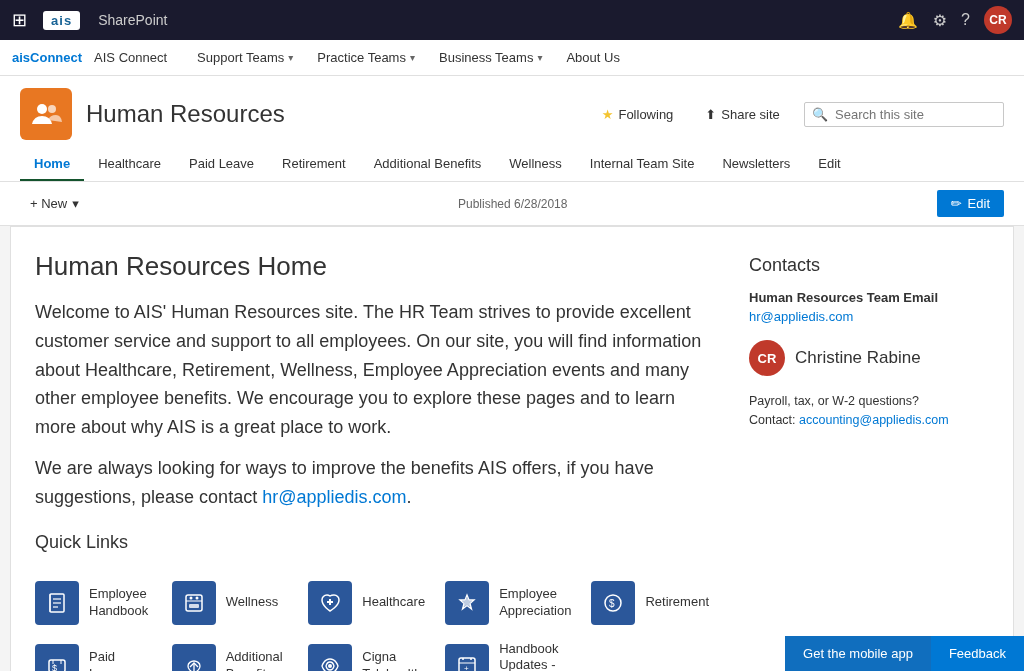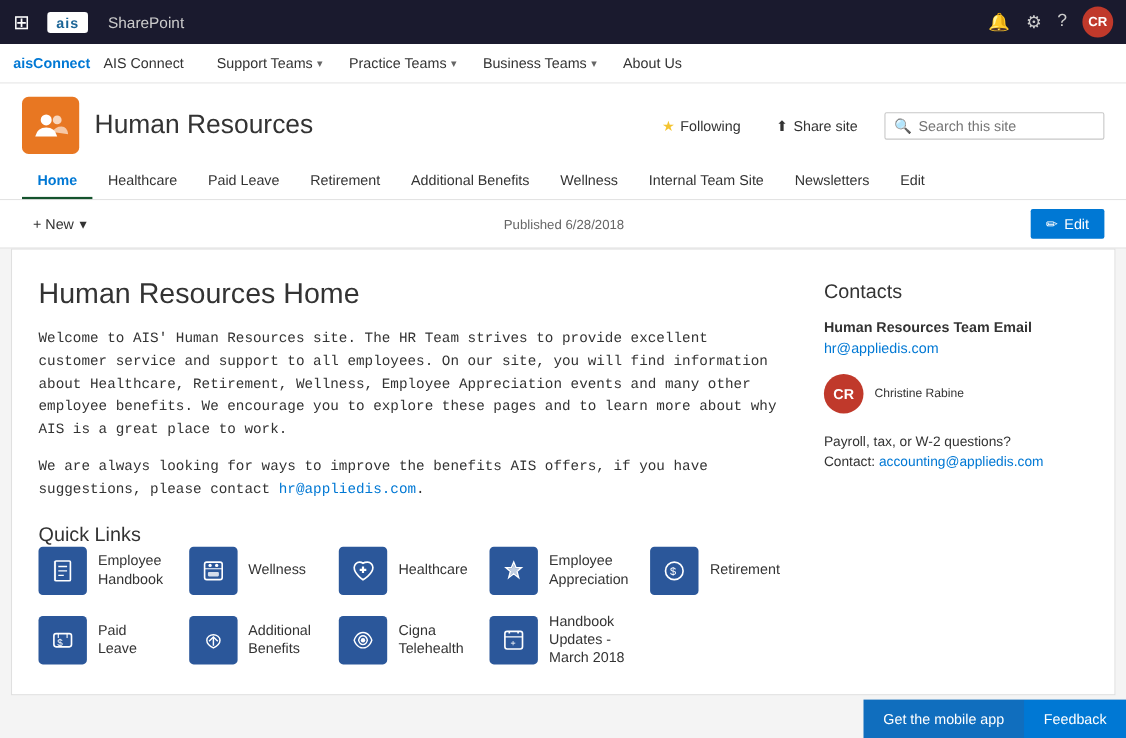--- a/index.html
+++ b/index.html
@@ -264,36 +264,35 @@
       flex-shrink: 0;
     }
 
     .page-title {
       font-size: 26px;
       font-weight: 300;
       color: #333;
       margin-bottom: 16px;
     }
     .page-desc {
-      font-size: 13px;
+      font-size: 18px;
       line-height: 1.6;
       color: #333;
       margin-bottom: 12px;
-      font-family: Liberation Mono, monospace;
     }
     .page-desc a {
       color: #0078d4;
       text-decoration: none;
     }
 
     .quick-links-title {
       font-size: 18px;
       font-weight: 300;
       color: #333;
-      margin-bottom: 0;
+      margin-bottom: 28px;
       margin-top: 20px;
     }
 
     .quick-links-grid {
       display: grid;
       grid-template-columns: repeat(5, 1fr);
       gap: 16px 20px;
     }
 
     .quick-link-item {
@@ -357,21 +356,21 @@
       border-radius: 50%;
       display: flex;
       align-items: center;
       justify-content: center;
       color: #fff;
       font-size: 13px;
       font-weight: bold;
       flex-shrink: 0;
     }
     .contact-person-name {
-      font-size: 11px;
+      font-size: 17px;
       color: #333;
     }
     .contact-note {
       font-size: 12.5px;
       color: #333;
       line-height: 1.5;
     }
 
     
     .bottom-bar {

